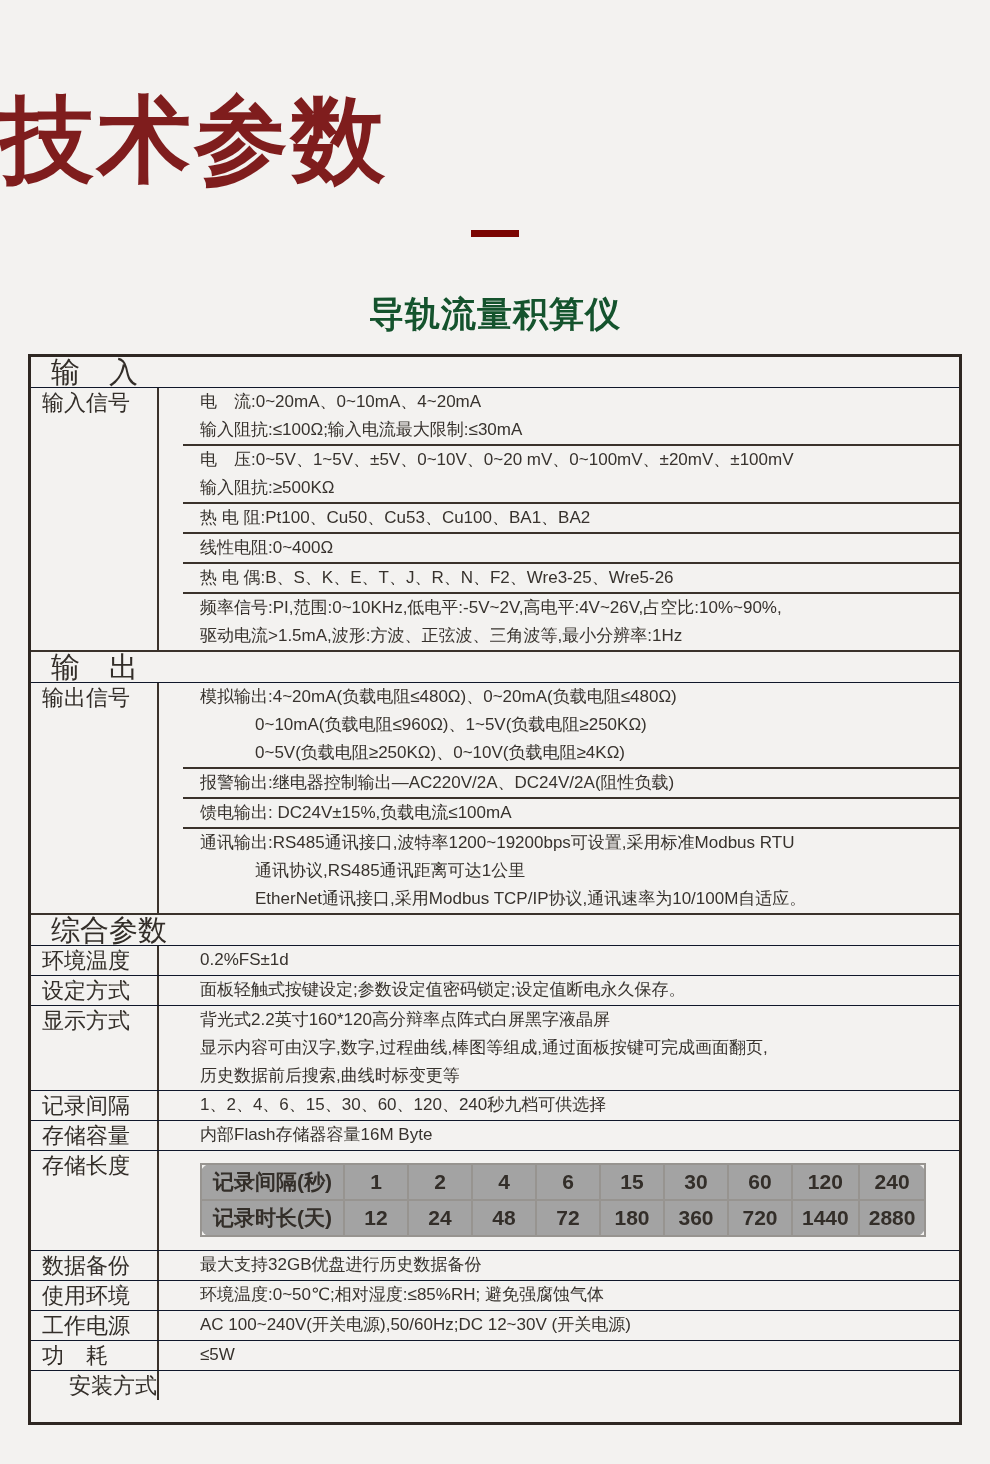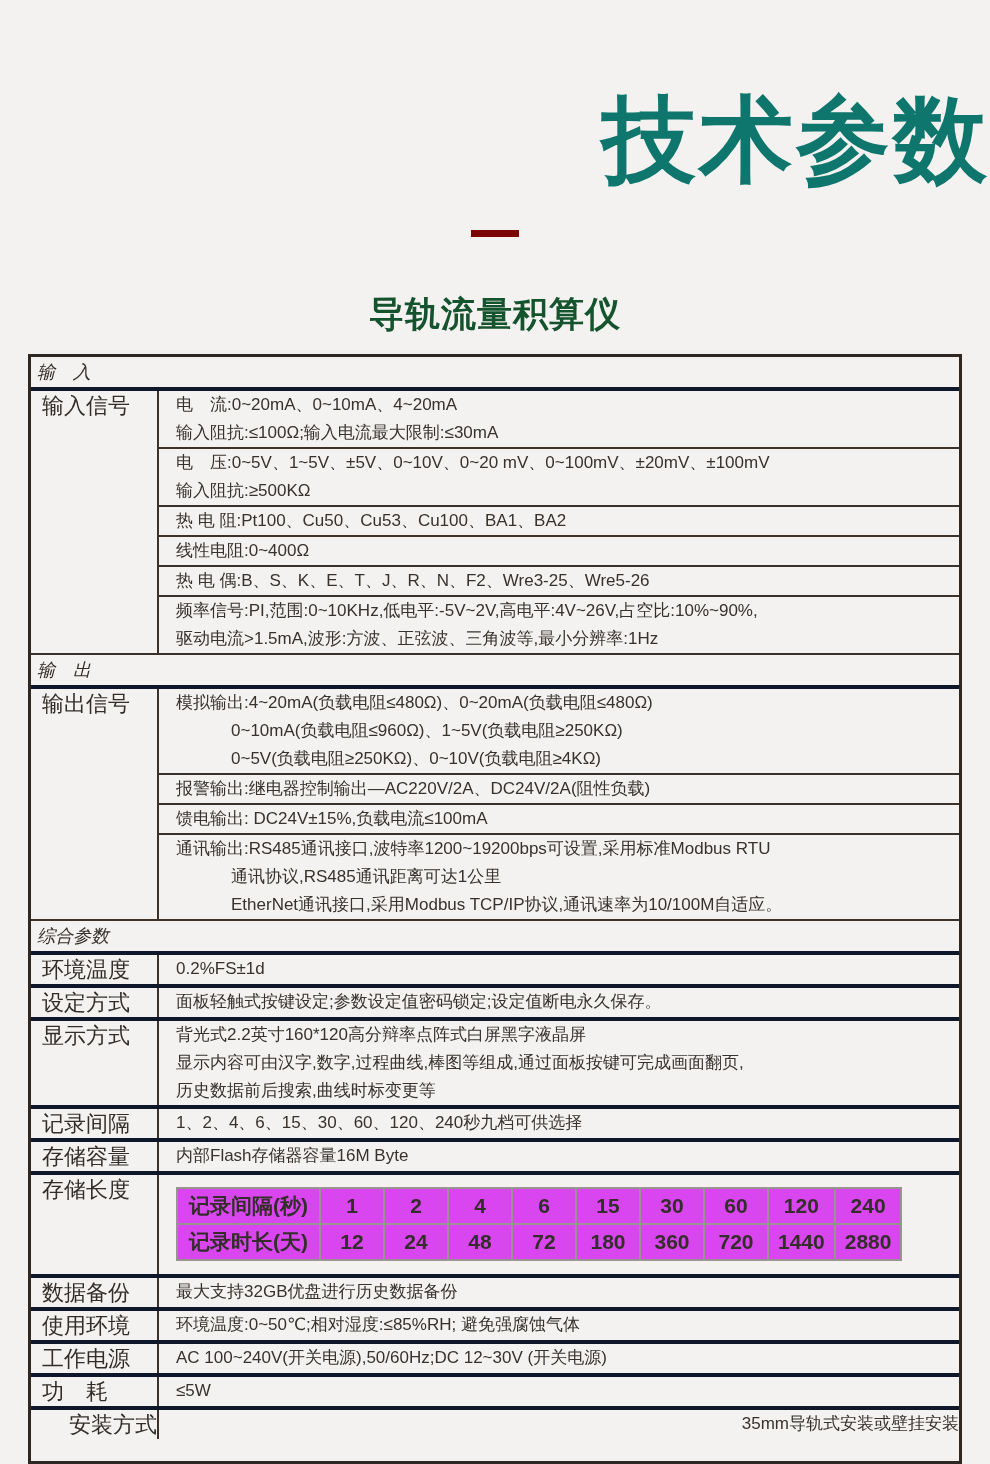--- a/index.html
+++ b/index.html
@@ -5,60 +5,59 @@
   * { box-sizing: border-box; }
   html,body { margin:0; padding:0; }
   body {
     width:990px; height:1464px;
     background:#f3f2f0;
     font-family:"Liberation Sans","DejaVu Sans",sans-serif;
     color:#37322d;
   }
   .title {
     margin:0; padding-top:90px;
-    text-align:right;
+    text-align:left;
     font-size:94px; line-height:1.06; font-weight:900;
-    color:#0f766e; letter-spacing:3px;
+    color:#7f1d1d; letter-spacing:3px;
   }
   .dash { width:48px; height:7px; background:#7b0502; margin:40px auto 0; }
   .subtitle {
     margin:54px 0 0; text-align:center;
     font-size:35px; font-weight:700; color:#14532d; letter-spacing:1px;
   }
   .spec {
     width:934px; margin:16px auto 0;
     border:3px solid #2e2722;
     background:#f3f2f0;
   }
   .sec {
     border-top:2px solid #3a322b;
-    line-height:30px; font-size:18px; padding-left:6px;
+    line-height:30px; font-size:29px; padding-left:20px;
     color:#332e29;
-    font-style:italic;
   }
   .sec.first { border-top:none; }
-  .row { border-top:4px solid #0f172a; display:flex; }
+  .row { border-top:1px solid #0f172a; display:flex;gap:24px; }
   .lab {
     flex:0 0 128px; width:128px;
     border-right:2px solid #3a322b;
     padding-left:11px; padding-top:1px;
     font-size:22px; line-height:28px;
     color:#332e29;
   }
   .con { flex:1; min-width:0; }
   .sub { border-top:2px solid #3a322b; }
   .sub.first { border-top:none; }
   .line {
     line-height:28px; font-size:17px;
     padding-left:17px; white-space:nowrap; overflow:hidden;
   }
   .line.ind { padding-left:72px; }
   .row.tall { padding-bottom:22px;text-align:right; }
   .storage-wrap { padding:12px 0 13px 17px; }
-  table.st { border-collapse:collapse; background:#d946ef; }
+  table.st { border-collapse:collapse; background:#a3a3a3;border-radius:13px; }
   table.st td {
     border:2px solid #979490;
     height:36px; min-width:64px;
     text-align:center; font-size:21px; font-weight:600;
     color:#332e29; padding:0 9px; white-space:nowrap;
   }
   table.st td.stl { min-width:130px; padding:0 11px; }
 </style>
 </head>
 <body>
@@ -228,19 +227,16 @@
 
     <div class="row">
       <div class="lab">功　耗</div>
       <div class="con">
         <div class="line">≤5W</div>
       </div>
     </div>
 
     <div class="row tall">
       <div class="lab">安装方式</div>
-      <div class="con">
-        <div class="line">35mm导轨式安装或壁挂安装</div>
-      </div>
     </div>
 
   </div>
 </div>
 
 </body></html>

